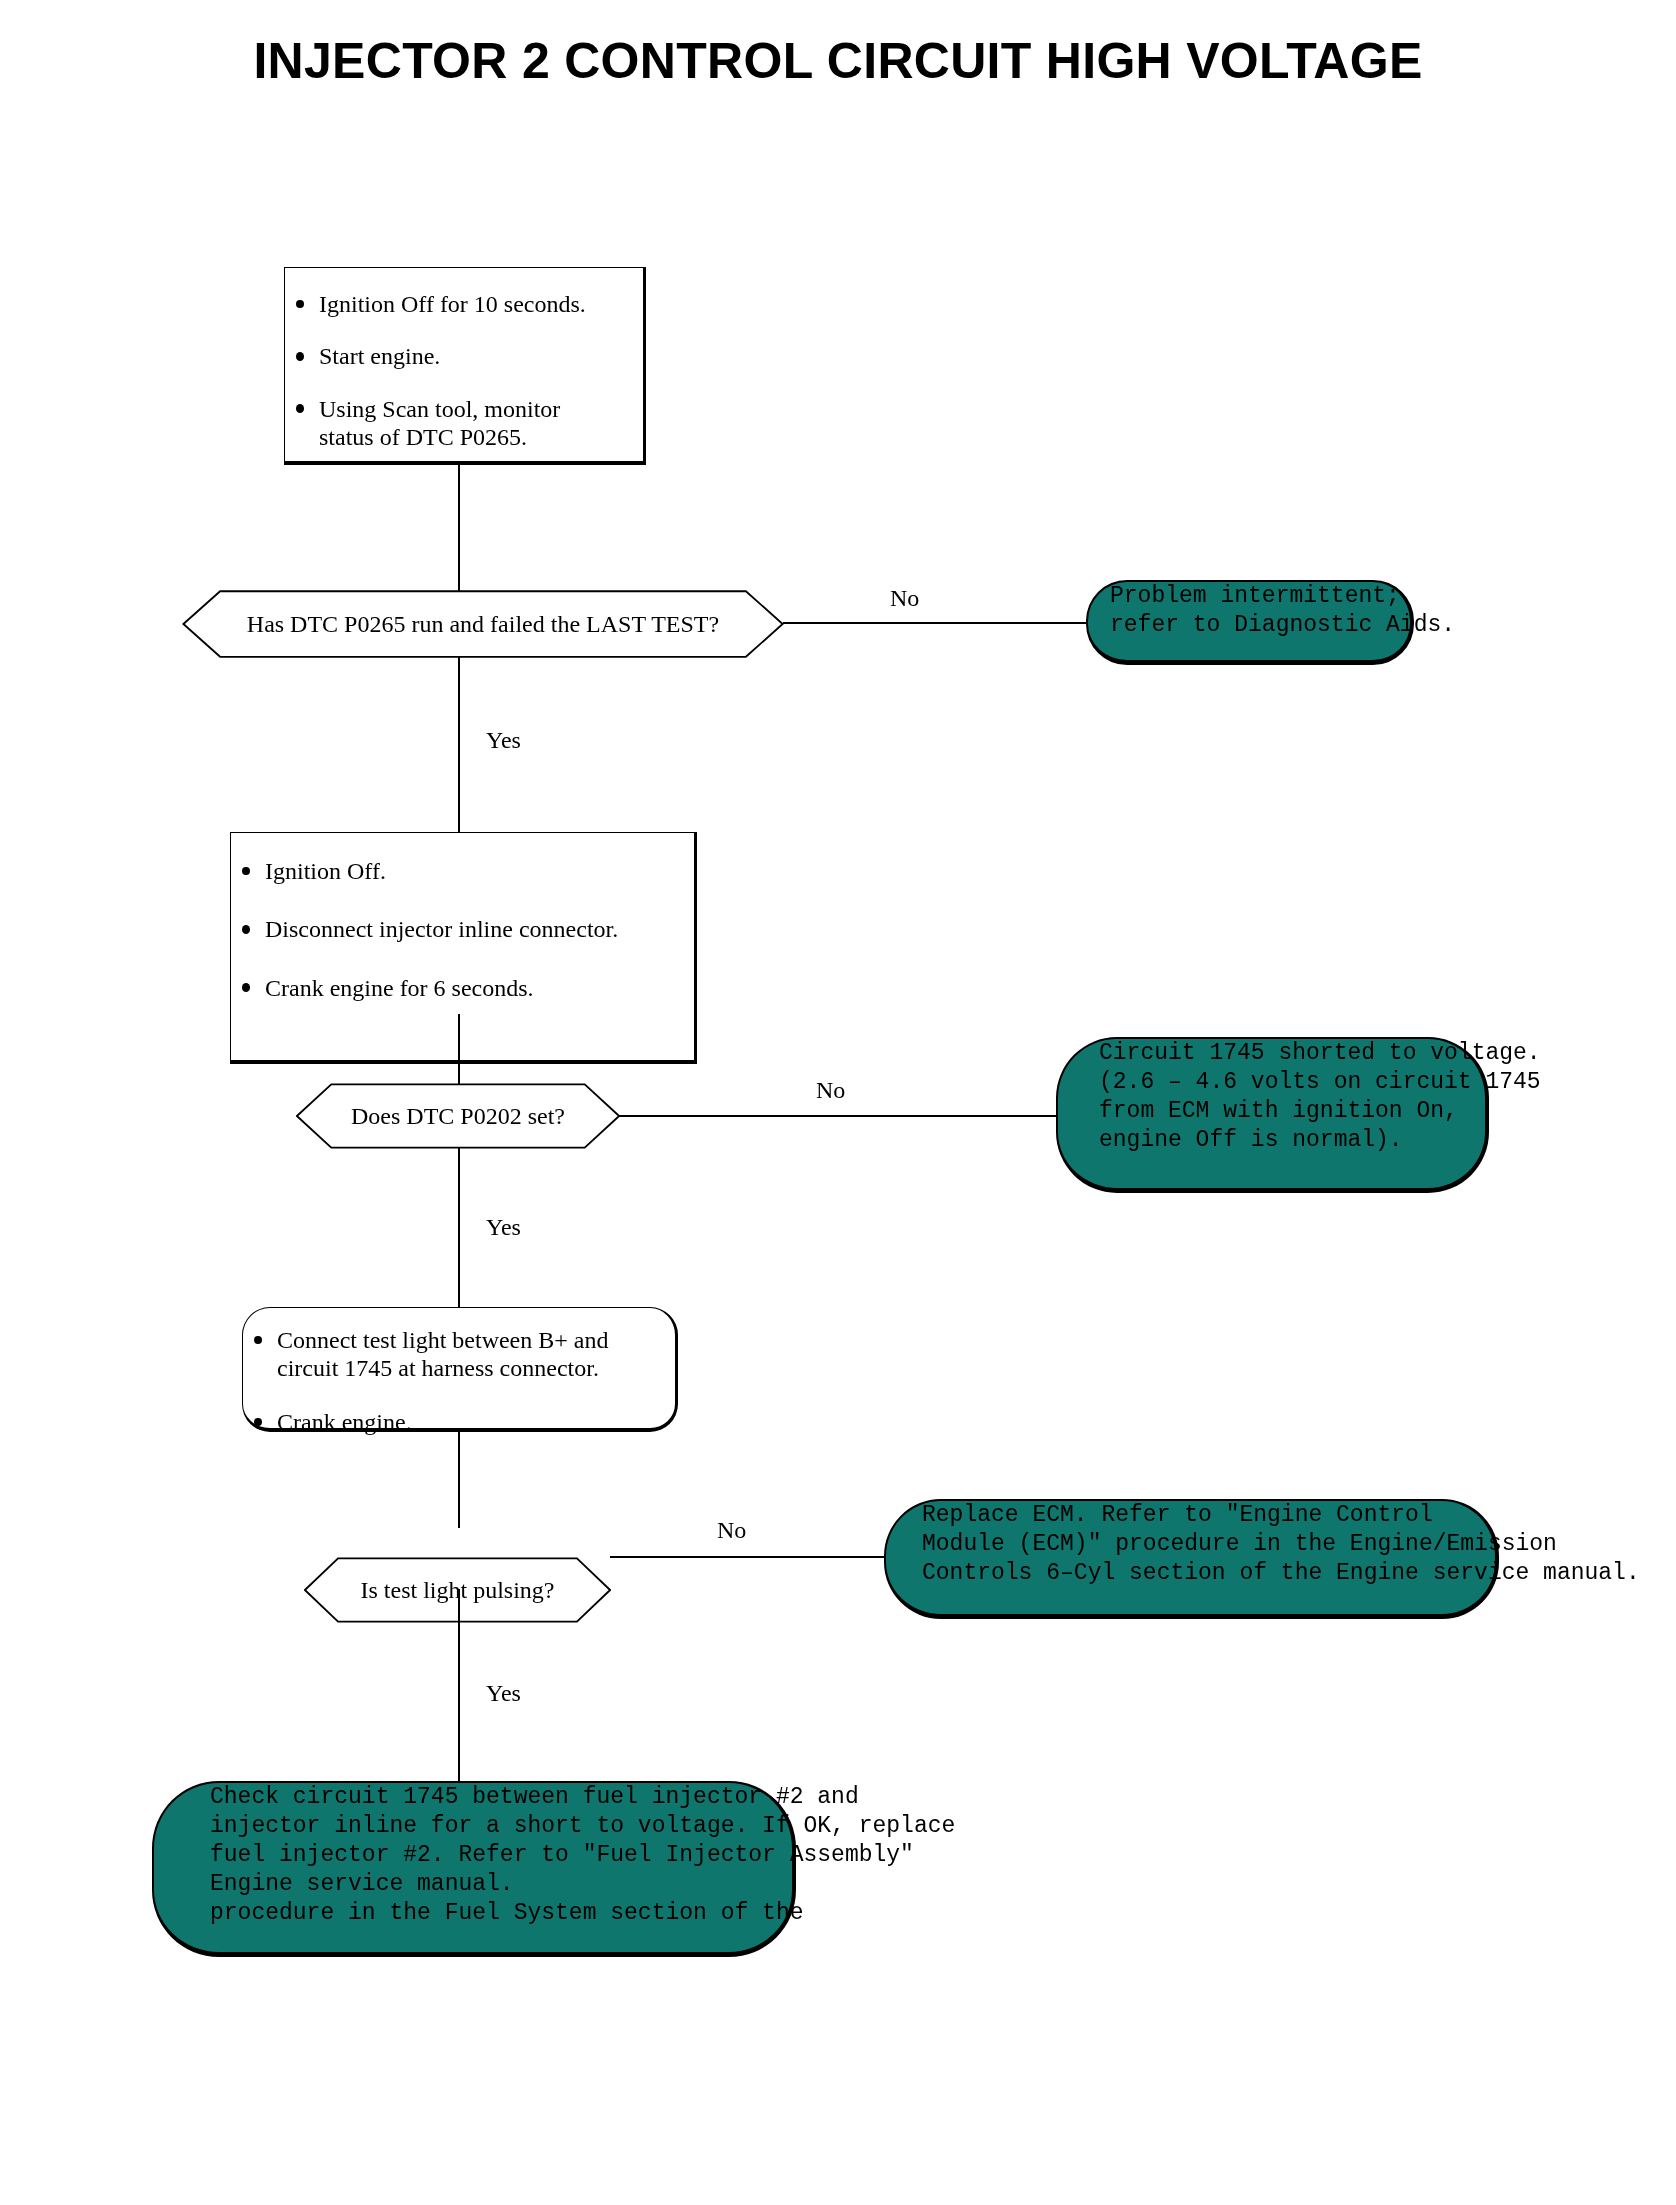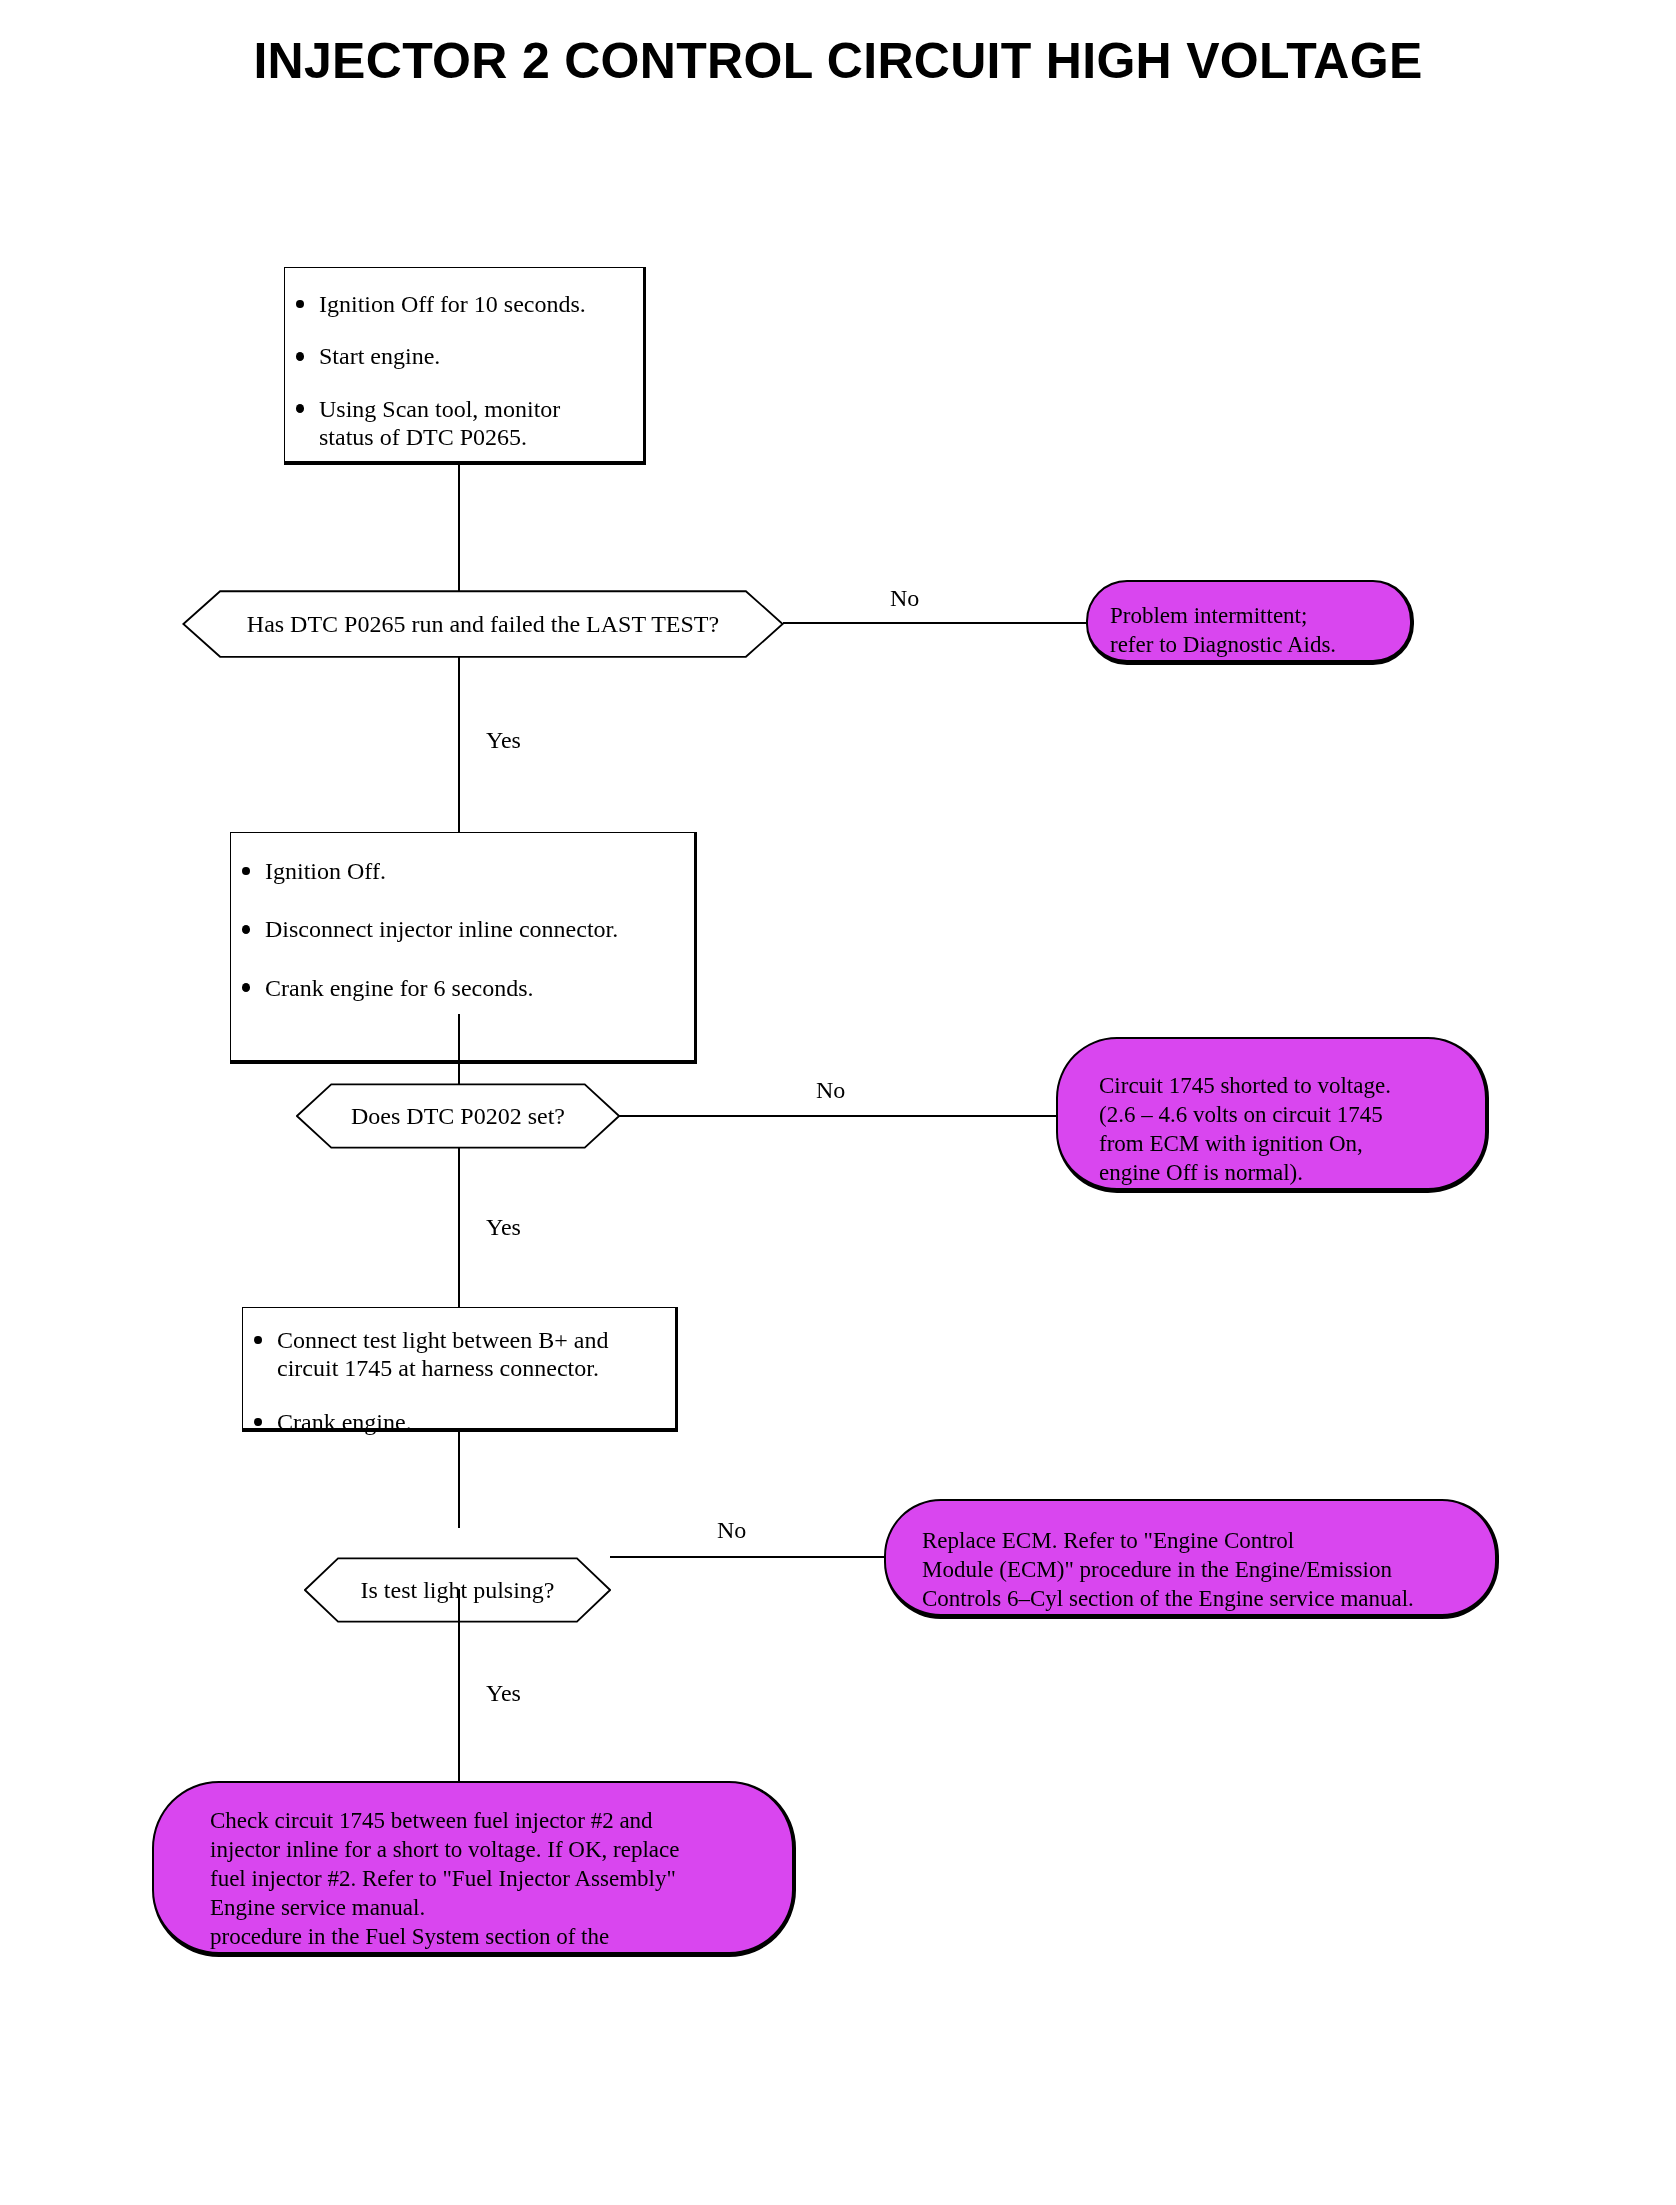--- a/index.html
+++ b/index.html
@@ -105,26 +105,27 @@
     align-items: center;
     justify-content: center;
     font-size: 24px;
     white-space: nowrap;
   }
 
   
   .terminator {
     position: absolute;
     box-sizing: border-box;
-    background: #d946ef;
+    background: #0f766e;
     border: 2.4px solid #000;
     border-right-width: 4.3px;
     border-bottom-width: 5.5px;
     display: flex;
-    align-items: flex-end;
+    align-items: flex-start;
+    font-family: Liberation Mono, monospace;
   }
   .terminator .tbody {
     font-size: 23px;
     line-height: 1.26;
     width: 100%;
   }
   .terminator .tline {
     display: block;
     white-space: nowrap;
   }
@@ -204,21 +205,21 @@
       <span class="tline">Circuit 1745 shorted to voltage.</span>
       <span class="tline">(2.6 – 4.6 volts on circuit 1745</span>
       <span class="tline">from ECM with ignition On,</span>
       <span class="tline">engine Off is normal).</span>
     </div>
   </div>
 
   <div class="vline" style="left:458px; top:1148px; height:164px;"></div>
   <div class="branch-label" style="left:486px; top:1215px;">Yes</div>
 
-  <div class="process" style="left:242px; top:1307px; width:436px; height:125px;">
+  <div class="process" style="left:242px; top:1307px; width:436px; height:125px;border-radius:28px;">
     <ul style="padding-top:18px;">
       <li style="margin-bottom:25.5px;">
         <span>Connect test light between B+ and</span><br>
         <span>circuit 1745 at harness connector.</span>
       </li>
       <li>
         <span>Crank engine.</span>
       </li>
     </ul>
   </div>

